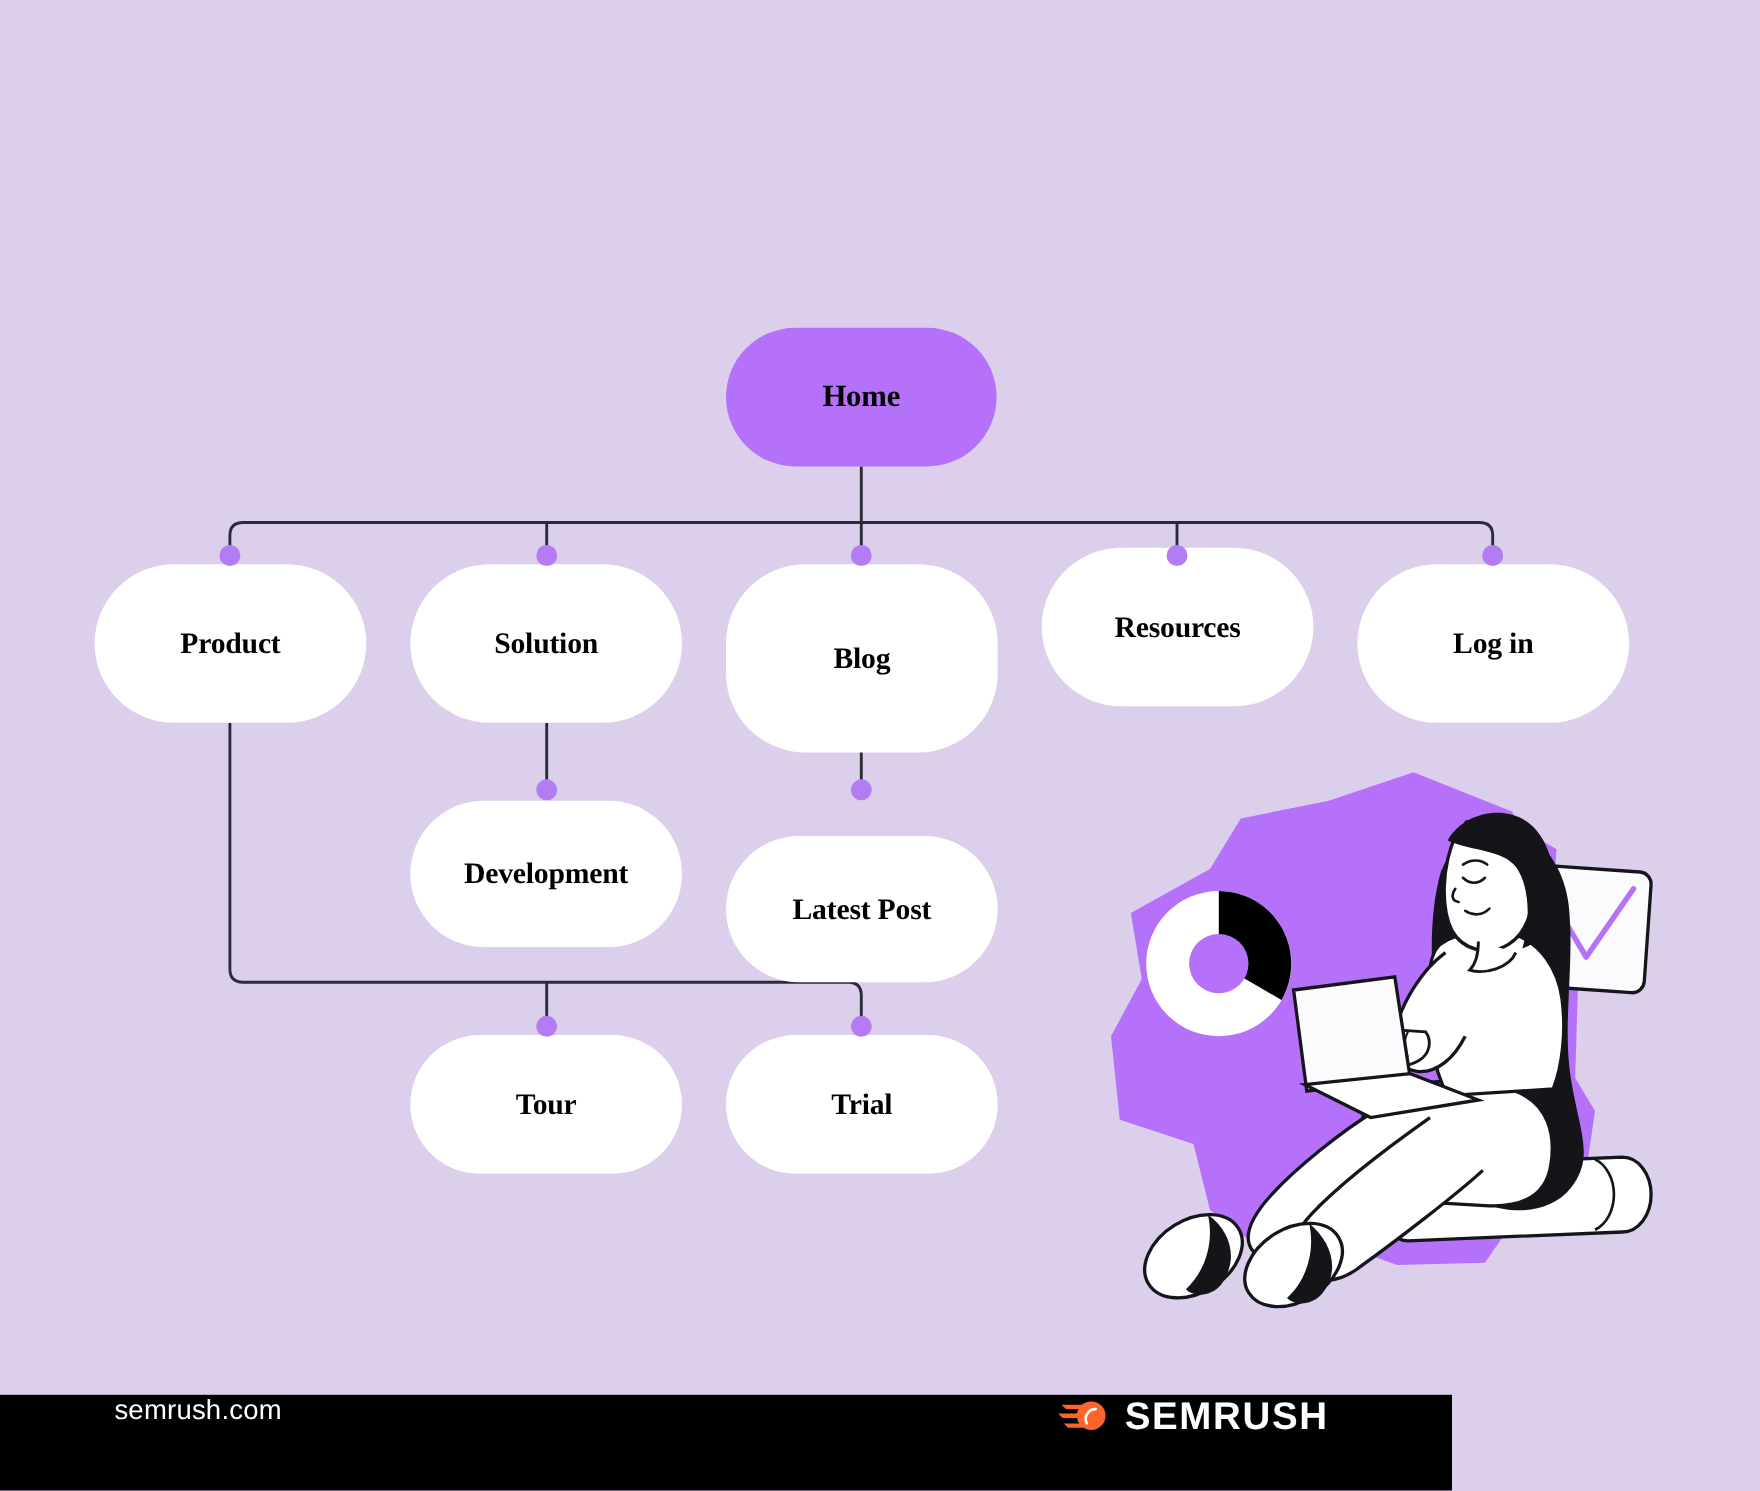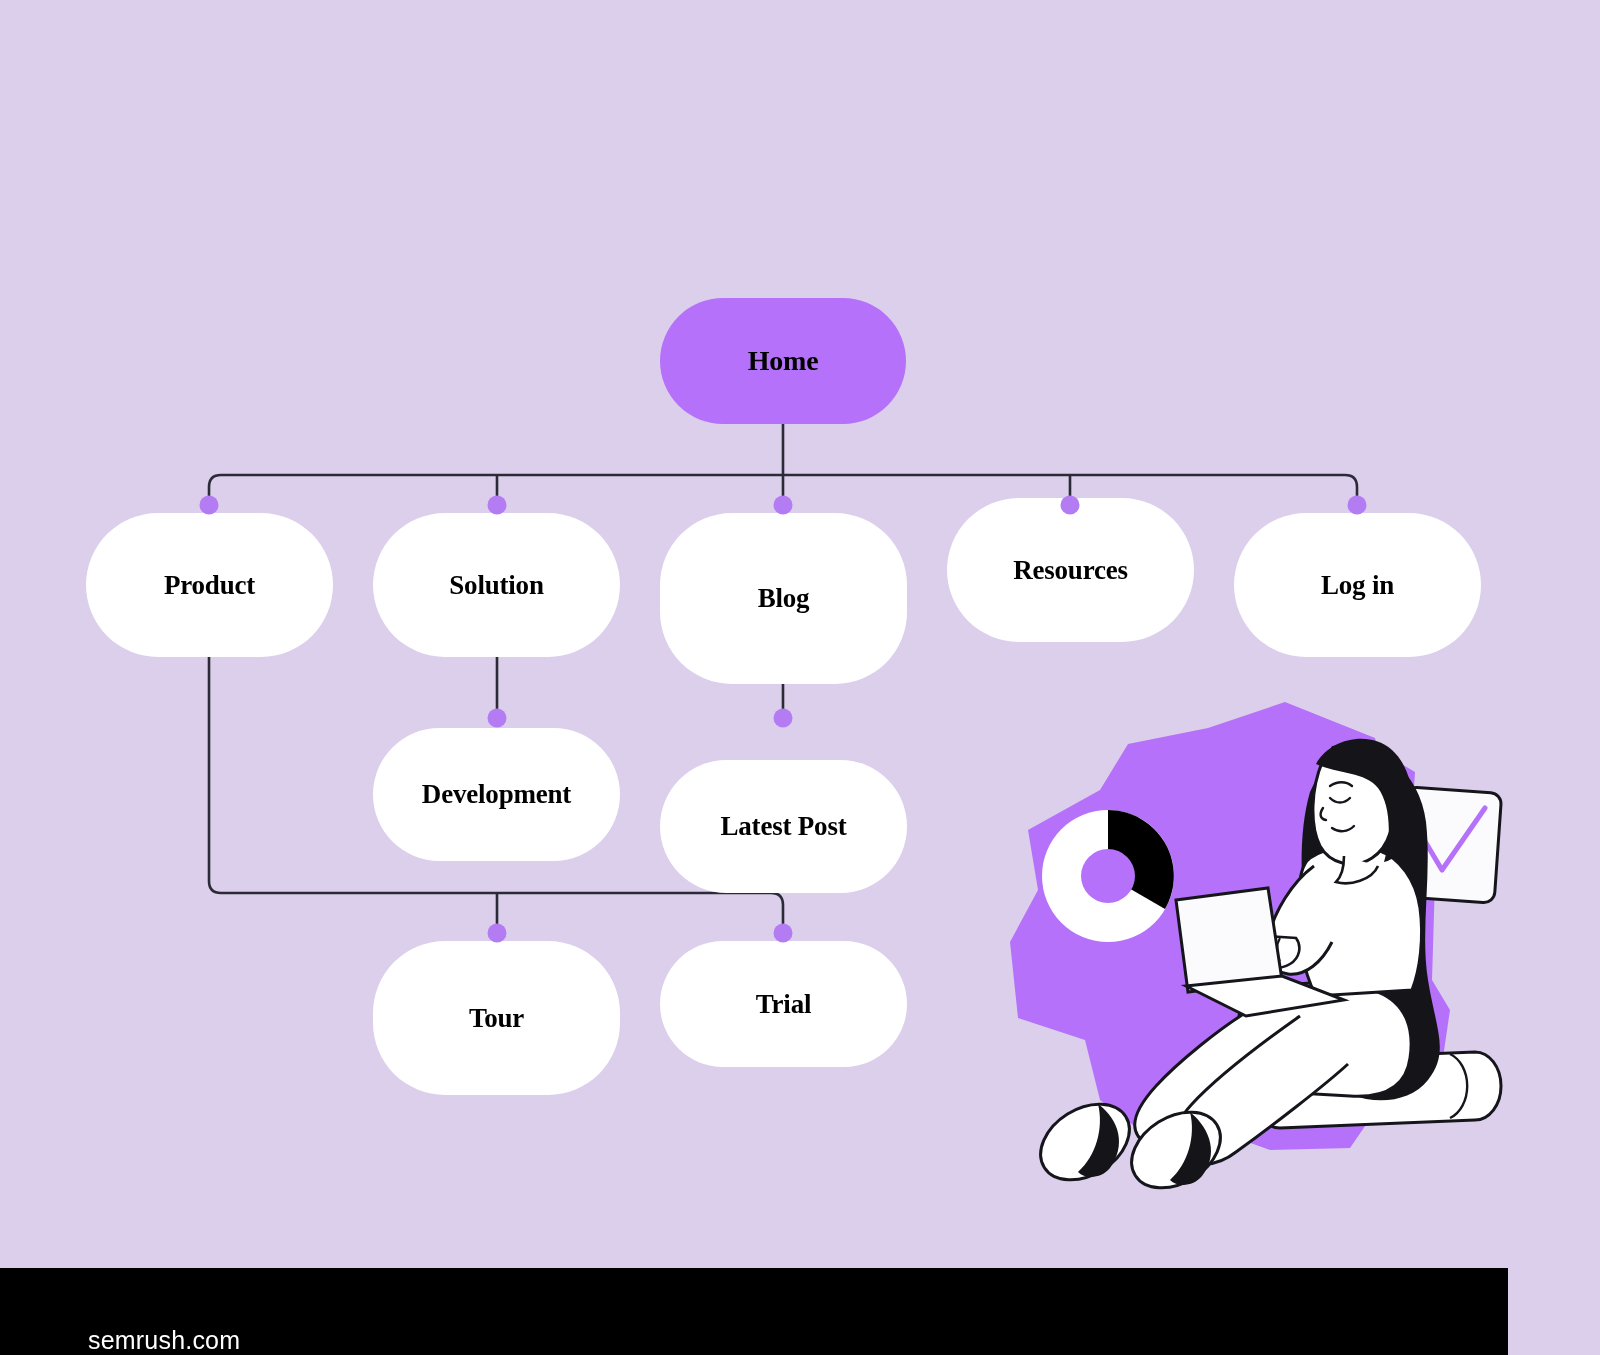--- a/index.html
+++ b/index.html
@@ -93,26 +93,27 @@
     top: 680px;
     width: 540px;
     height: 520px;
   }
 
   
   #footer-bar {
     position: absolute;
     left: 0;
     top: 1268px;
-    width: 1508px;
+    width: 1304px;
     height: 87px;
     background: #000000;
     display: flex;
-    align-items: flex-end;
+    align-items: flex-start;
     justify-content: space-between;
+    padding-left: 16px;
   }
   #footer-domain {
     margin-left: 88px;
     color: #ffffff;
     font-size: 25px;
     font-weight: 400;
     letter-spacing: 0.2px;
     font-family: "Liberation Sans", sans-serif;
   }
   #footer-logo {
@@ -160,21 +161,21 @@
         <div class="node" style="left: 660px; top: 513px; width: 247px; height: 171px;">Blog</div>
         <div class="node-dot" style="left: 783px; top: 505px; background: rgb(180, 124, 243);"></div>
         <div class="node" style="left: 947px; top: 498px; width: 247px; height: 144px;">Resources</div>
         <div class="node-dot" style="left: 1070px; top: 505px; background: rgb(180, 124, 243);"></div>
         <div class="node" style="left: 1234px; top: 513px; width: 247px; height: 144px;">Log in</div>
         <div class="node-dot" style="left: 1357px; top: 505px; background: rgb(180, 124, 243);"></div>
         <div class="node" style="left: 373px; top: 728px; width: 247px; height: 133px;">Development</div>
         <div class="node-dot" style="left: 497px; top: 718px; background: rgb(180, 124, 243);"></div>
         <div class="node" style="left: 660px; top: 728px; width: 247px; height: 133px; margin-top: 32px;">Latest Post</div>
         <div class="node-dot" style="left: 783px; top: 718px; background: rgb(180, 124, 243);"></div>
-        <div class="node" style="left: 373px; top: 941px; width: 247px; height: 154px;">Tour</div>
+        <div class="node" style="left: 373px; top: 941px; width: 247px; height: 126px;">Tour</div>
         <div class="node-dot" style="left: 497px; top: 933px; background: rgb(180, 124, 243);"></div>
         <div class="node" style="left: 660px; top: 941px; width: 247px; height: 126px;">Trial</div>
         <div class="node-dot" style="left: 783px; top: 933px; background: rgb(180, 124, 243);"></div>
       </div>
   </div>
 
   <div id="illustration">
     <svg viewBox="0 0 540 520" width="540" height="520">
 
       <path d="M 305 22 L 395 58 L 398 70 L 435 92 L 430 168 L 455 200 L 452 300 L 470 330
@@ -254,15 +255,25 @@
 
       <g>
         <path d="M 196 220 L 288 208 L 302 300 L 208 312 Z" fill="#fbfbfd" stroke="#15151c" stroke-width="3"></path>
         <path d="M 206 306 L 302 296 L 364 320 L 266 336 Z" fill="#ffffff" stroke="#15151c" stroke-width="3"></path>
       </g>
     </svg>
   </div>
 
   <div id="footer-bar">
     <div id="footer-domain">semrush.com</div>
+    <div id="footer-logo">
+      <span>
+        <svg width="46" height="34" viewBox="0 0 46 34">
+          <path d="M3 8 L22 8 L22 12 L7 12 Z M0 16 L20 16 L20 20 L4 20 Z M5 25 L24 25 L24 29 L9 29 Z" fill="#ff642d"></path>
+          <circle cx="30" cy="18" r="13" fill="#ff642d"></circle>
+          <path d="M34 12 A 9 9 0 0 0 26 25" fill="none" stroke="#ffffff" stroke-width="2.4" stroke-linecap="round"></path>
+        </svg>
+      </span>
+      <span id="footer-logo-text">SEMRUSH</span>
+    </div>
   </div>
 
 </div>
 
 </body></html>

